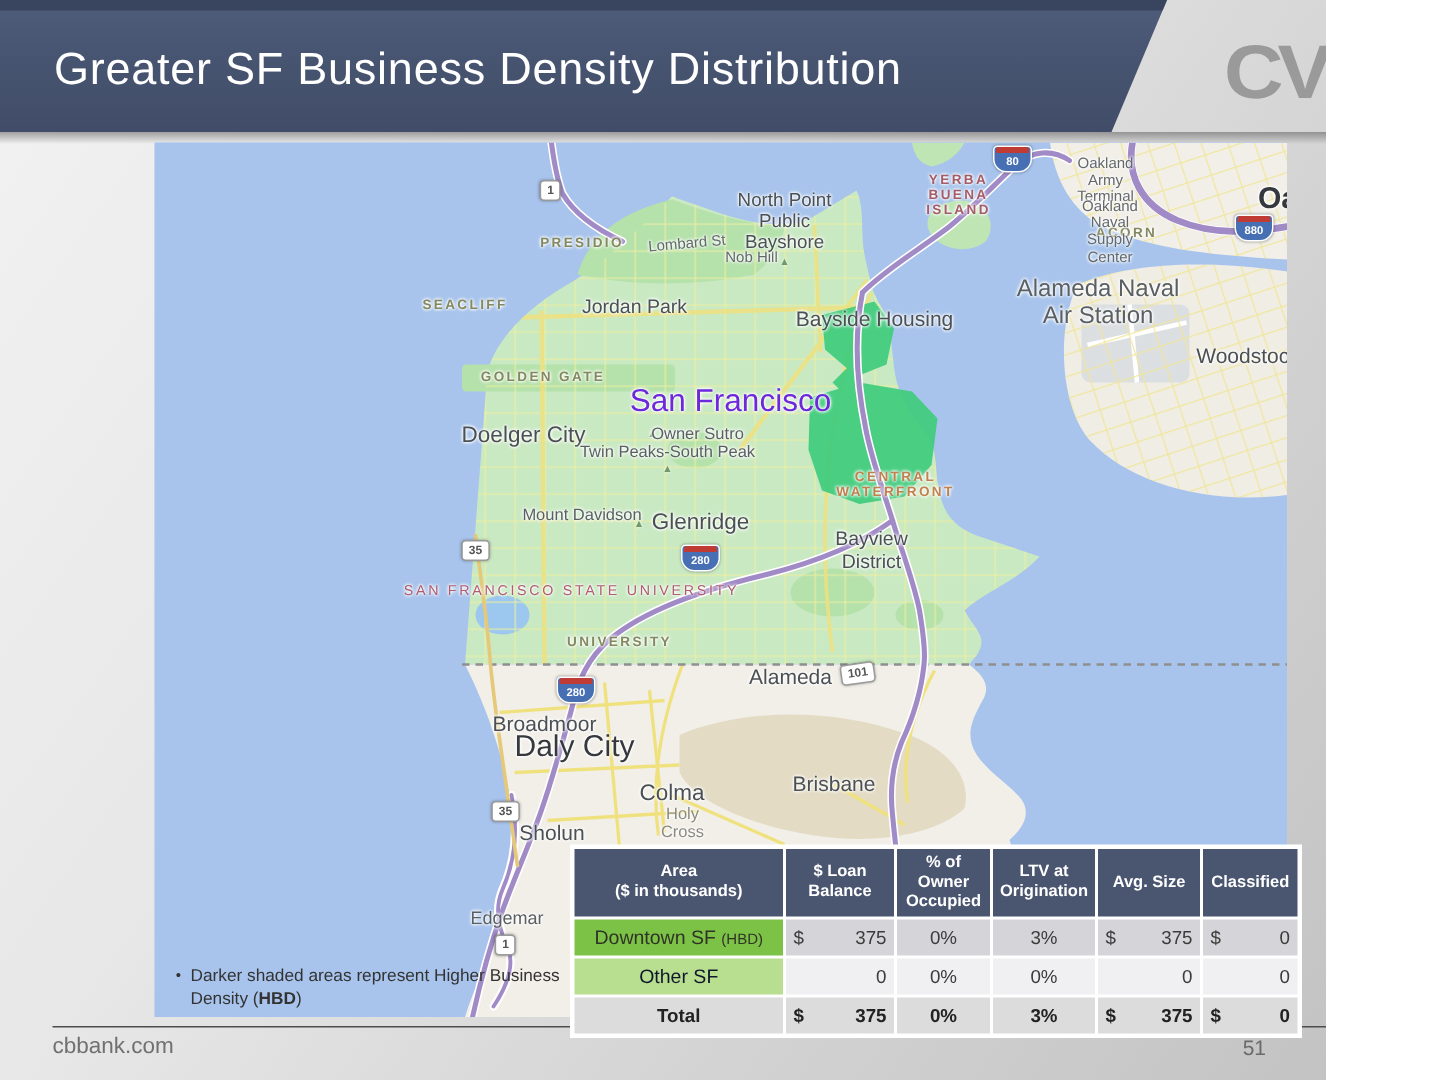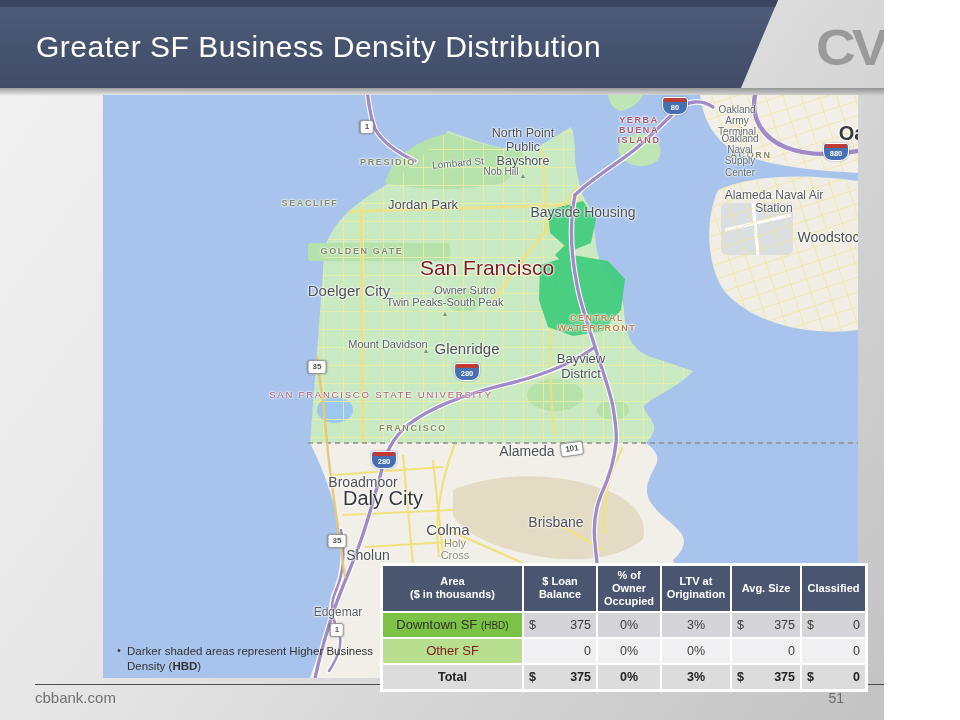--- a/index.html
+++ b/index.html
@@ -21,21 +21,21 @@
     transform:scaleY(.92);}
 
   
   .map{position:absolute;left:103px;top:95px;width:755px;height:583px;overflow:hidden;
     background:#A8C4EC;}
   .map svg{position:absolute;left:0;top:0;}
   .lbl{position:absolute;transform:translate(-50%,-50%);white-space:nowrap;color:#4b5055;
     font-size:13px;line-height:1.12;
     text-shadow:0 0 2px #fff,0 0 2px #fff,0 0 3px #fff;}
   .lbl.ml{white-space:normal;text-align:center;}
-  .lbl.big{font-size:21px;color:#7f1d1d;}
+  .lbl.big{font-size:21px;color:#6d28d9;}
   .lbl.big2{font-size:20px;color:#35393e;}
   .lbl.bold{font-weight:bold;}
   .lbl.city{font-size:15px;}
   .lbl.town{font-size:13px;}
   .lbl.sm{font-size:11px;color:#5a5f63;}
   .lbl.xs{font-size:10px;color:#63686c;}
   .lbl.caps{font-size:9px;font-weight:bold;letter-spacing:1.6px;color:#83885e;}
   .lbl.capsMaroon{color:#a55c68;}
   .lbl.capsOrange{color:#c2804e;}
   .lbl.capsRose{font-size:9.5px;letter-spacing:1.8px;color:#b05c72;}
@@ -60,21 +60,21 @@
   .map-note p{margin:0;}
 
   
   .data-table{position:absolute;left:381px;top:564px;z-index:5;border-collapse:separate;
     border-spacing:2px;background:#fff;table-layout:fixed;
     font-family:"Liberation Sans",sans-serif;box-shadow:0 0 0 1px #fff;}
   .data-table th{background:#4A5670;color:#fff;font-weight:bold;font-size:11px;
     line-height:1.18;padding:3px 1px;text-align:center;vertical-align:middle;}
   .data-table td{font-size:12.5px;color:#3c3c3c;height:22px;padding:1px 5px;vertical-align:middle;}
   td.areaHBD{background:#7CC247;text-align:center;color:#2f3326;font-size:13px;}
-  td.areaOther{background:#B8DE90;text-align:center;color:#7f1d1d;font-size:13px;}
+  td.areaOther{background:#B8DE90;text-align:center;color:#0f172a;font-size:13px;}
   td.gray1{background:#D5D5D9;}
   td.gray2{background:#F0F0F3;}
   td.totalBg{background:#DCDCDC;font-weight:bold;color:#222;}
   td.money{white-space:nowrap;}
   td.money .cur{float:left;}
   td.money .val{float:right;}
   td.center{text-align:center;}
   td.right{text-align:right;}
   .area-tag{font-size:10px;}
   td.totalLabel{text-align:center;font-weight:bold;}
@@ -183,38 +183,38 @@
           <path d="M652,0 C648,22 658,42 682,52 C706,62 732,60 755,56" stroke-width="4.5"></path>
           <path d="M238,435 C243,460 240,480 232,498 C226,512 230,525 236,538 C240,550 234,564 226,576" stroke-width="2.6"></path>
         </g>
         <path d="M214,262 C218,295 222,320 224,348 C227,380 232,410 236,440 C239,460 240,470 242,482" stroke="#E5C878" stroke-width="2.4"></path>
       </g>
     </svg>
 
     <span class="lbl caps" style="left:285px;top:67px">PRESIDIO</span>
     <span class="lbl caps" style="left:207px;top:108px">SEACLIFF</span>
     <span class="lbl caps" style="left:259px;top:156px">GOLDEN GATE</span>
-    <span class="lbl caps" style="left:310px;top:333px">FRANCISCO</span>
+    <span class="lbl caps" style="left:310px;top:333px">UNIVERSITY</span>
     <span class="lbl caps" style="left:648px;top:60px">ACORN</span>
 
     <span class="lbl xs" style="left:355px;top:68px;transform:translate(-50%,-50%) rotate(-5deg)">Lombard St</span>
     <span class="lbl xs" style="left:398px;top:77px">Nob Hill</span>
     <span class="peak" style="left:420px;top:80px">▲</span>
 
     <span class="lbl ml" style="left:420px;top:52px;width:86px;font-size:12.5px">North Point Public Bayshore</span>
     <span class="lbl town" style="left:320px;top:110px">Jordan Park</span>
     <span class="lbl" style="left:480px;top:118px;font-size:14px">Bayside Housing</span>
     <span class="lbl big" style="left:384px;top:173px">San Francisco</span>
 
     <span class="lbl ml caps capsMaroon" style="left:536px;top:35px;width:82px">YERBA BUENA ISLAND</span>
 
     <span class="lbl ml xs" style="left:634px;top:26px;width:56px">Oakland Army Terminal</span>
     <span class="lbl ml xs" style="left:637px;top:60px;width:52px">Oakland Naval Supply Center</span>
     <span class="lbl big2 bold" style="left:749px;top:38px">Oa</span>
-    <span class="lbl ml sm" style="left:671px;top:107px;width:118px;font-size:12px">Alameda Naval Air Station</span>
+    <span class="lbl ml sm" style="left:629px;top:107px;width:118px;font-size:16px">Alameda Naval Air Station</span>
     <span class="lbl" style="left:729px;top:143px;font-size:14px">Woodstock</span>
 
     <span class="lbl city" style="left:246px;top:196px">Doelger City</span>
     <span class="peak" style="left:332px;top:195px">▲</span>
     <span class="lbl sm" style="left:362px;top:195px">Owner Sutro</span>
     <span class="lbl sm" style="left:342px;top:207px">Twin Peaks-South Peak</span>
     <span class="peak" style="left:342px;top:218px">▲</span>
     <span class="lbl sm" style="left:285px;top:249px">Mount Davidson</span>
     <span class="peak" style="left:323px;top:255px">▲</span>
     <span class="lbl city" style="left:364px;top:254px">Glenridge</span>

